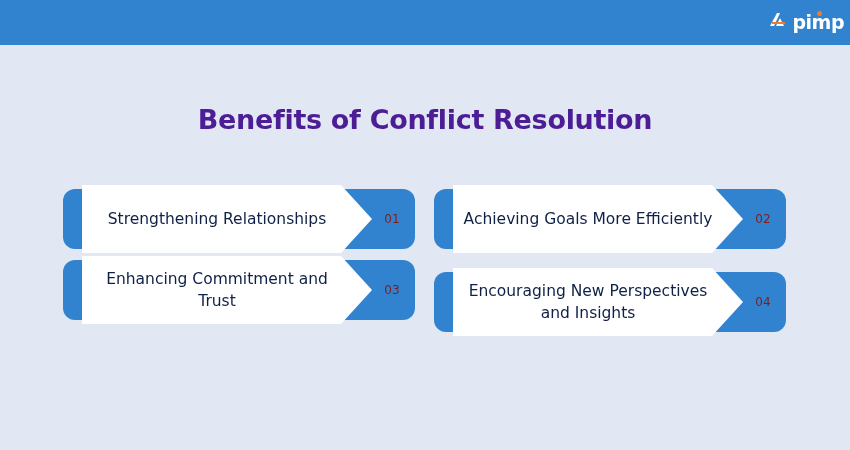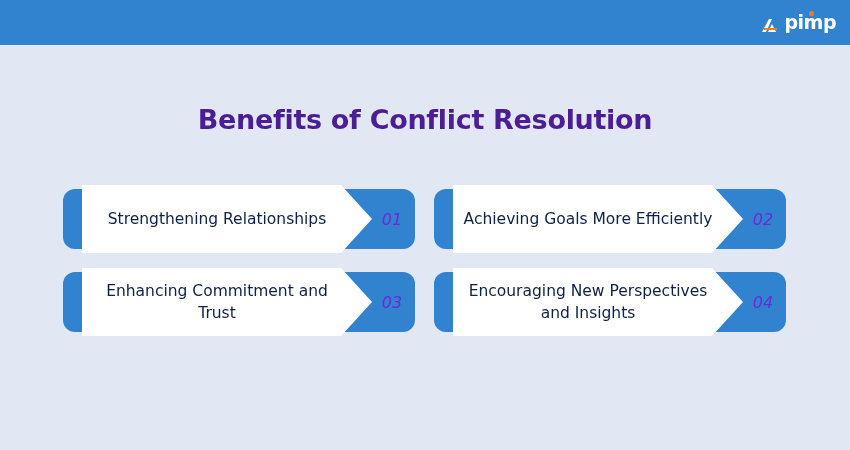--- a/index.html
+++ b/index.html
@@ -7,22 +7,22 @@
     width: 850px; height: 450px; overflow: hidden;
     background: #e1e7f3;
     font-family: "DejaVu Sans", "Liberation Sans", sans-serif;
     position: relative;
   }
   .topbar {
     position: absolute; left: 0; top: 0; width: 850px; height: 45px;
     background: #3283cf;
   }
   .logo {
-    position: absolute; right: 14px; top: 11px; height: 22px;
-    display: flex; align-items: flex-end; gap: 4px;
+    position: absolute; right: 6px; top: 11px; height: 22px;
+    display: flex; align-items: flex-start; gap: 4px;
   }
   .logo-mark { width: 20px; height: 16px; }
   .logo-text {
     color: #ffffff; font-weight: bold; font-size: 19px; letter-spacing: -0.5px;
     position: relative; line-height: 22px;
   }
   .logo-dot {
     position: absolute; left: 8px; top: 1px; width: 5px; height: 5px;
     border-radius: 50%; background: #f37a2a;
   }
@@ -45,21 +45,21 @@
   }
   .card .label {
     position: absolute; left: 19px; top: 0; width: 270px; height: 68px;
     display: flex; align-items: center; justify-content: center;
     text-align: center; font-size: 15.5px; line-height: 22px;
     color: #0f2147; padding: 0 6px; box-sizing: border-box;
   }
   .card .num {
     position: absolute; left: 309px; top: 4px; width: 40px; height: 60px;
     display: flex; align-items: center; justify-content: center;
-    color: #6d28d9; font-size: 16px; font-style: italic;
+    color: #7f1d1d; font-size: 12px;
   }
 </style>
 </head>
 <body>
 
 <div class="topbar">
   <div class="logo">
     <svg class="logo-mark" viewBox="0 0 20 16">
       <polygon points="2,15 9,2 12,2 6,15" fill="#ffffff"></polygon>
       <polygon points="8,15 12,7 16,15" fill="#ffffff"></polygon>
@@ -79,21 +79,21 @@
   <div class="num">01</div>
 </div>
 
 <div class="card" style="left:434px; top:185px;">
   <div class="bar"></div>
   <div class="pennant"></div>
   <div class="label">Achieving Goals More Efficiently</div>
   <div class="num">02</div>
 </div>
 
-<div class="card" style="left:63px; top:268px;">
+<div class="card" style="left:63px; top:256px;">
   <div class="bar"></div>
   <div class="pennant"></div>
   <div class="label">Enhancing Commitment and Trust</div>
   <div class="num">03</div>
 </div>
 
 <div class="card" style="left:434px; top:268px;border-radius:22px;">
   <div class="bar"></div>
   <div class="pennant"></div>
   <div class="label">Encouraging New Perspectives and Insights</div>

